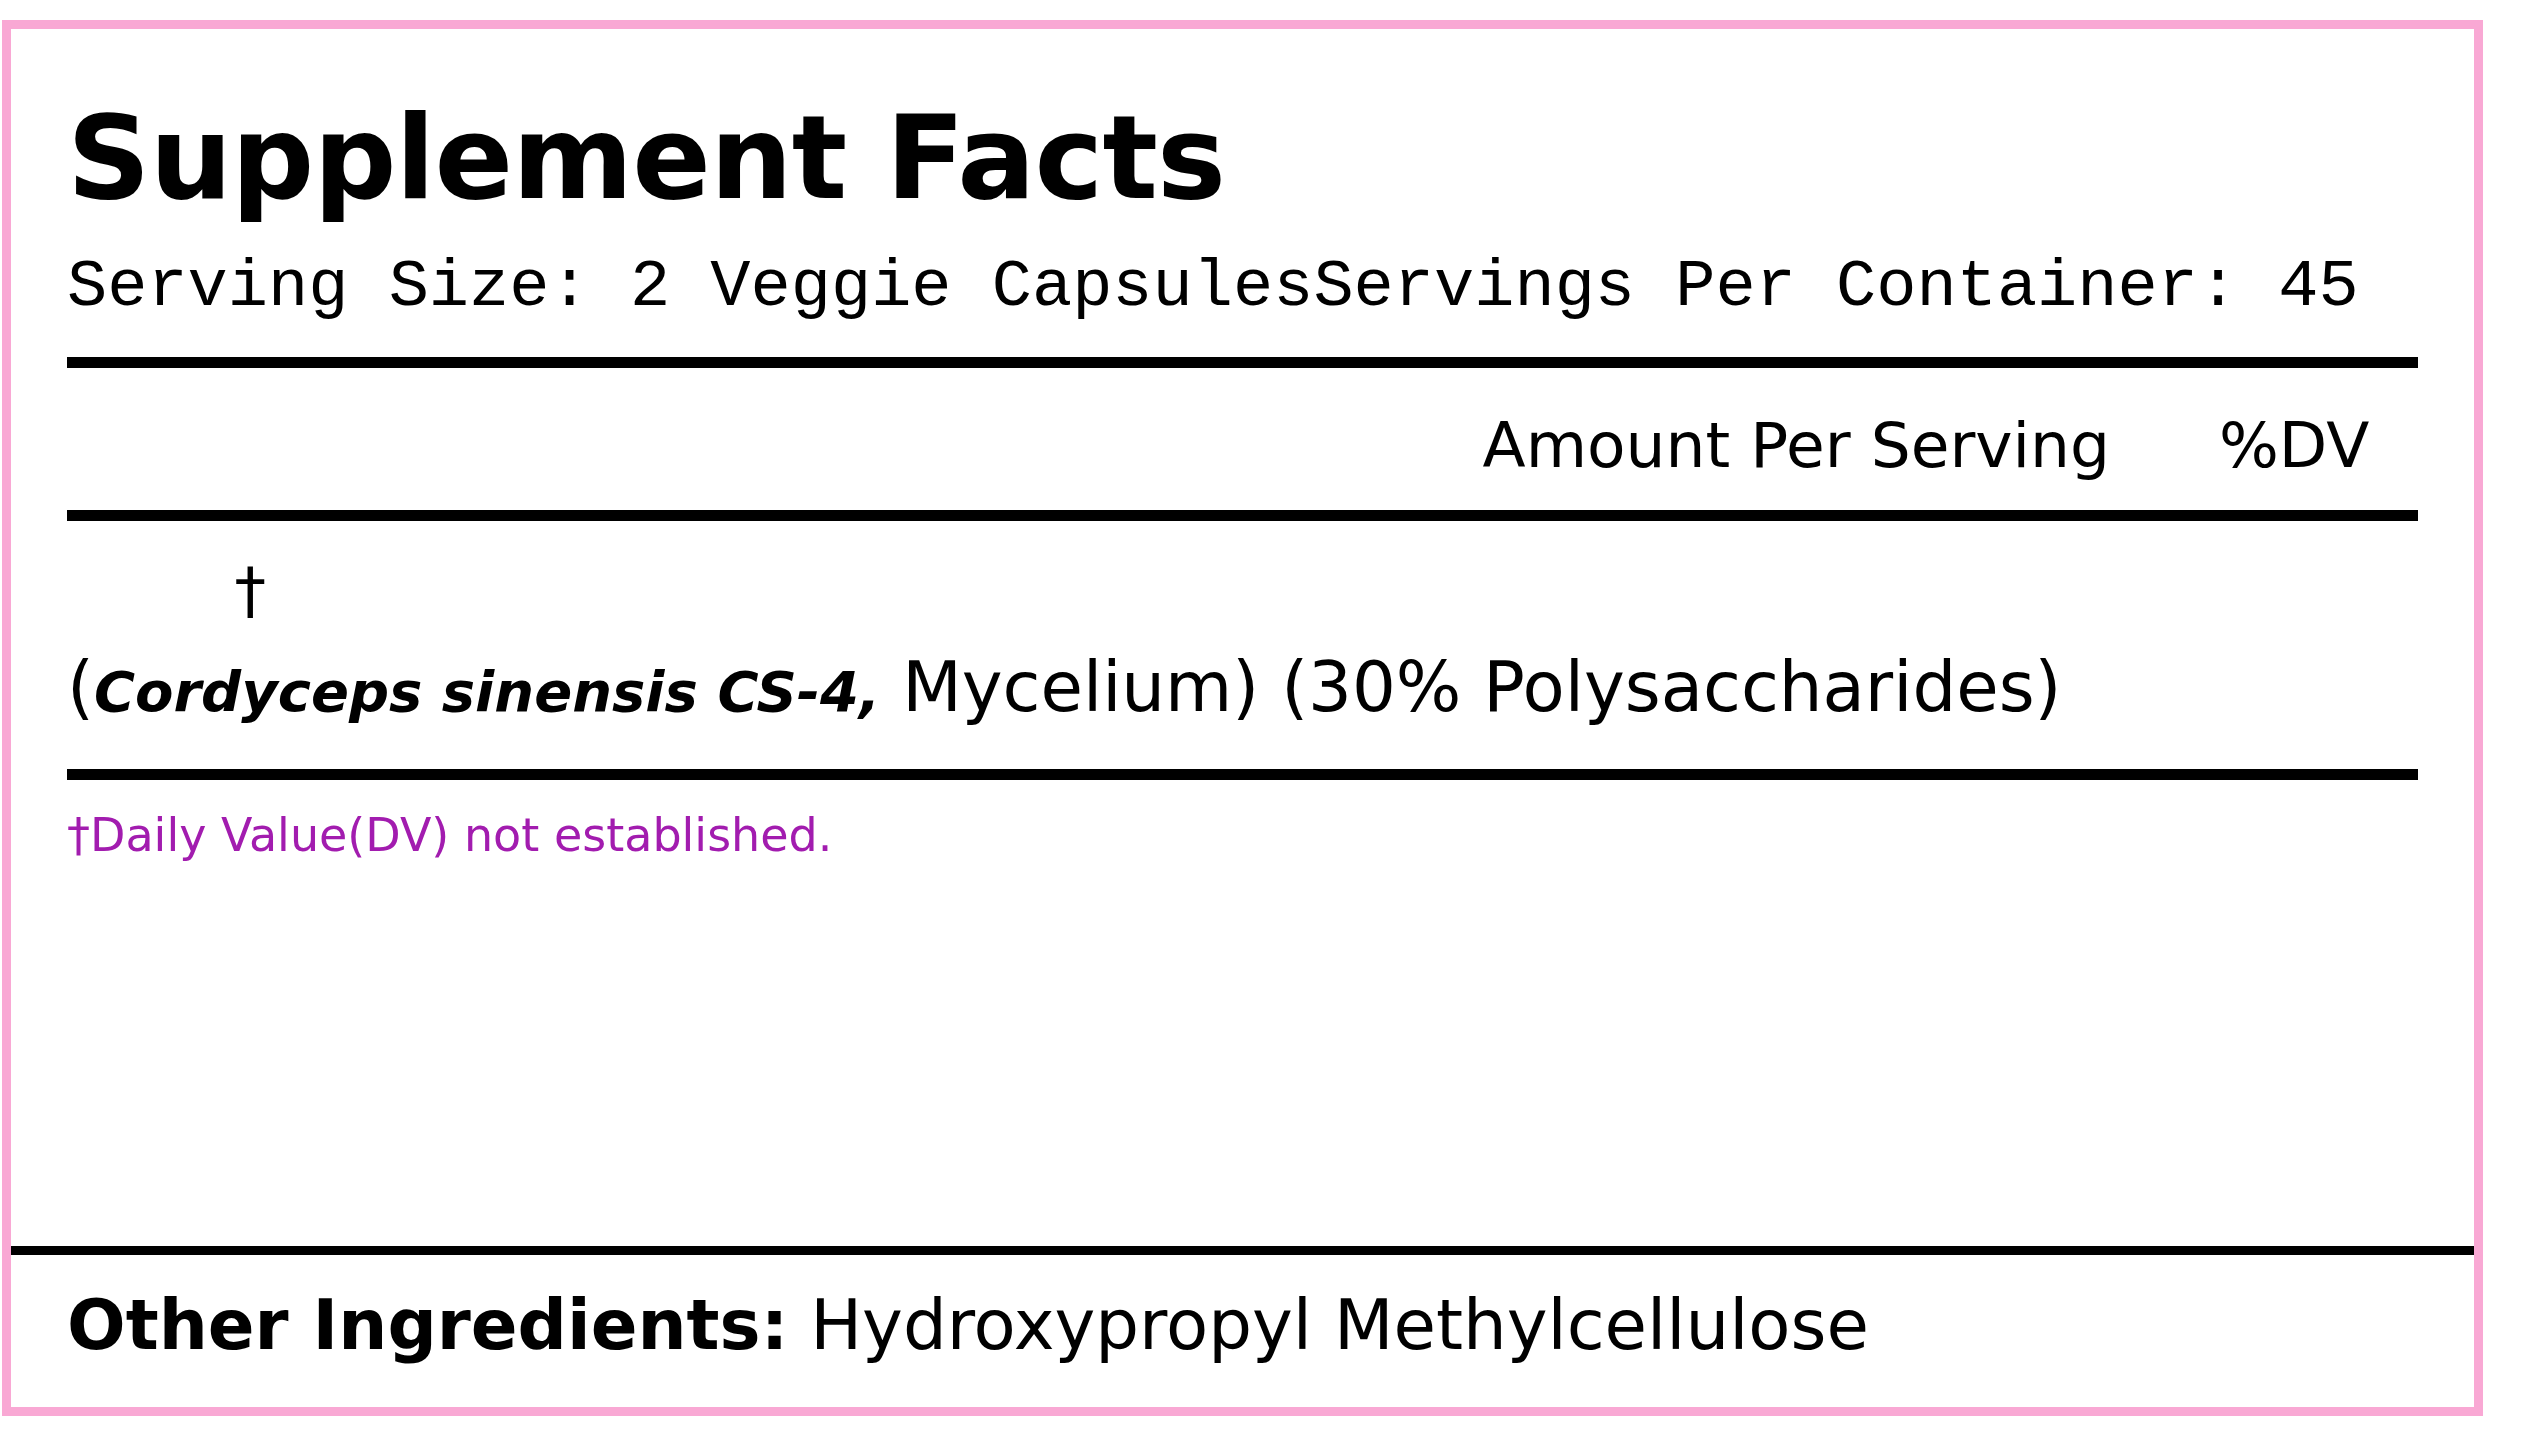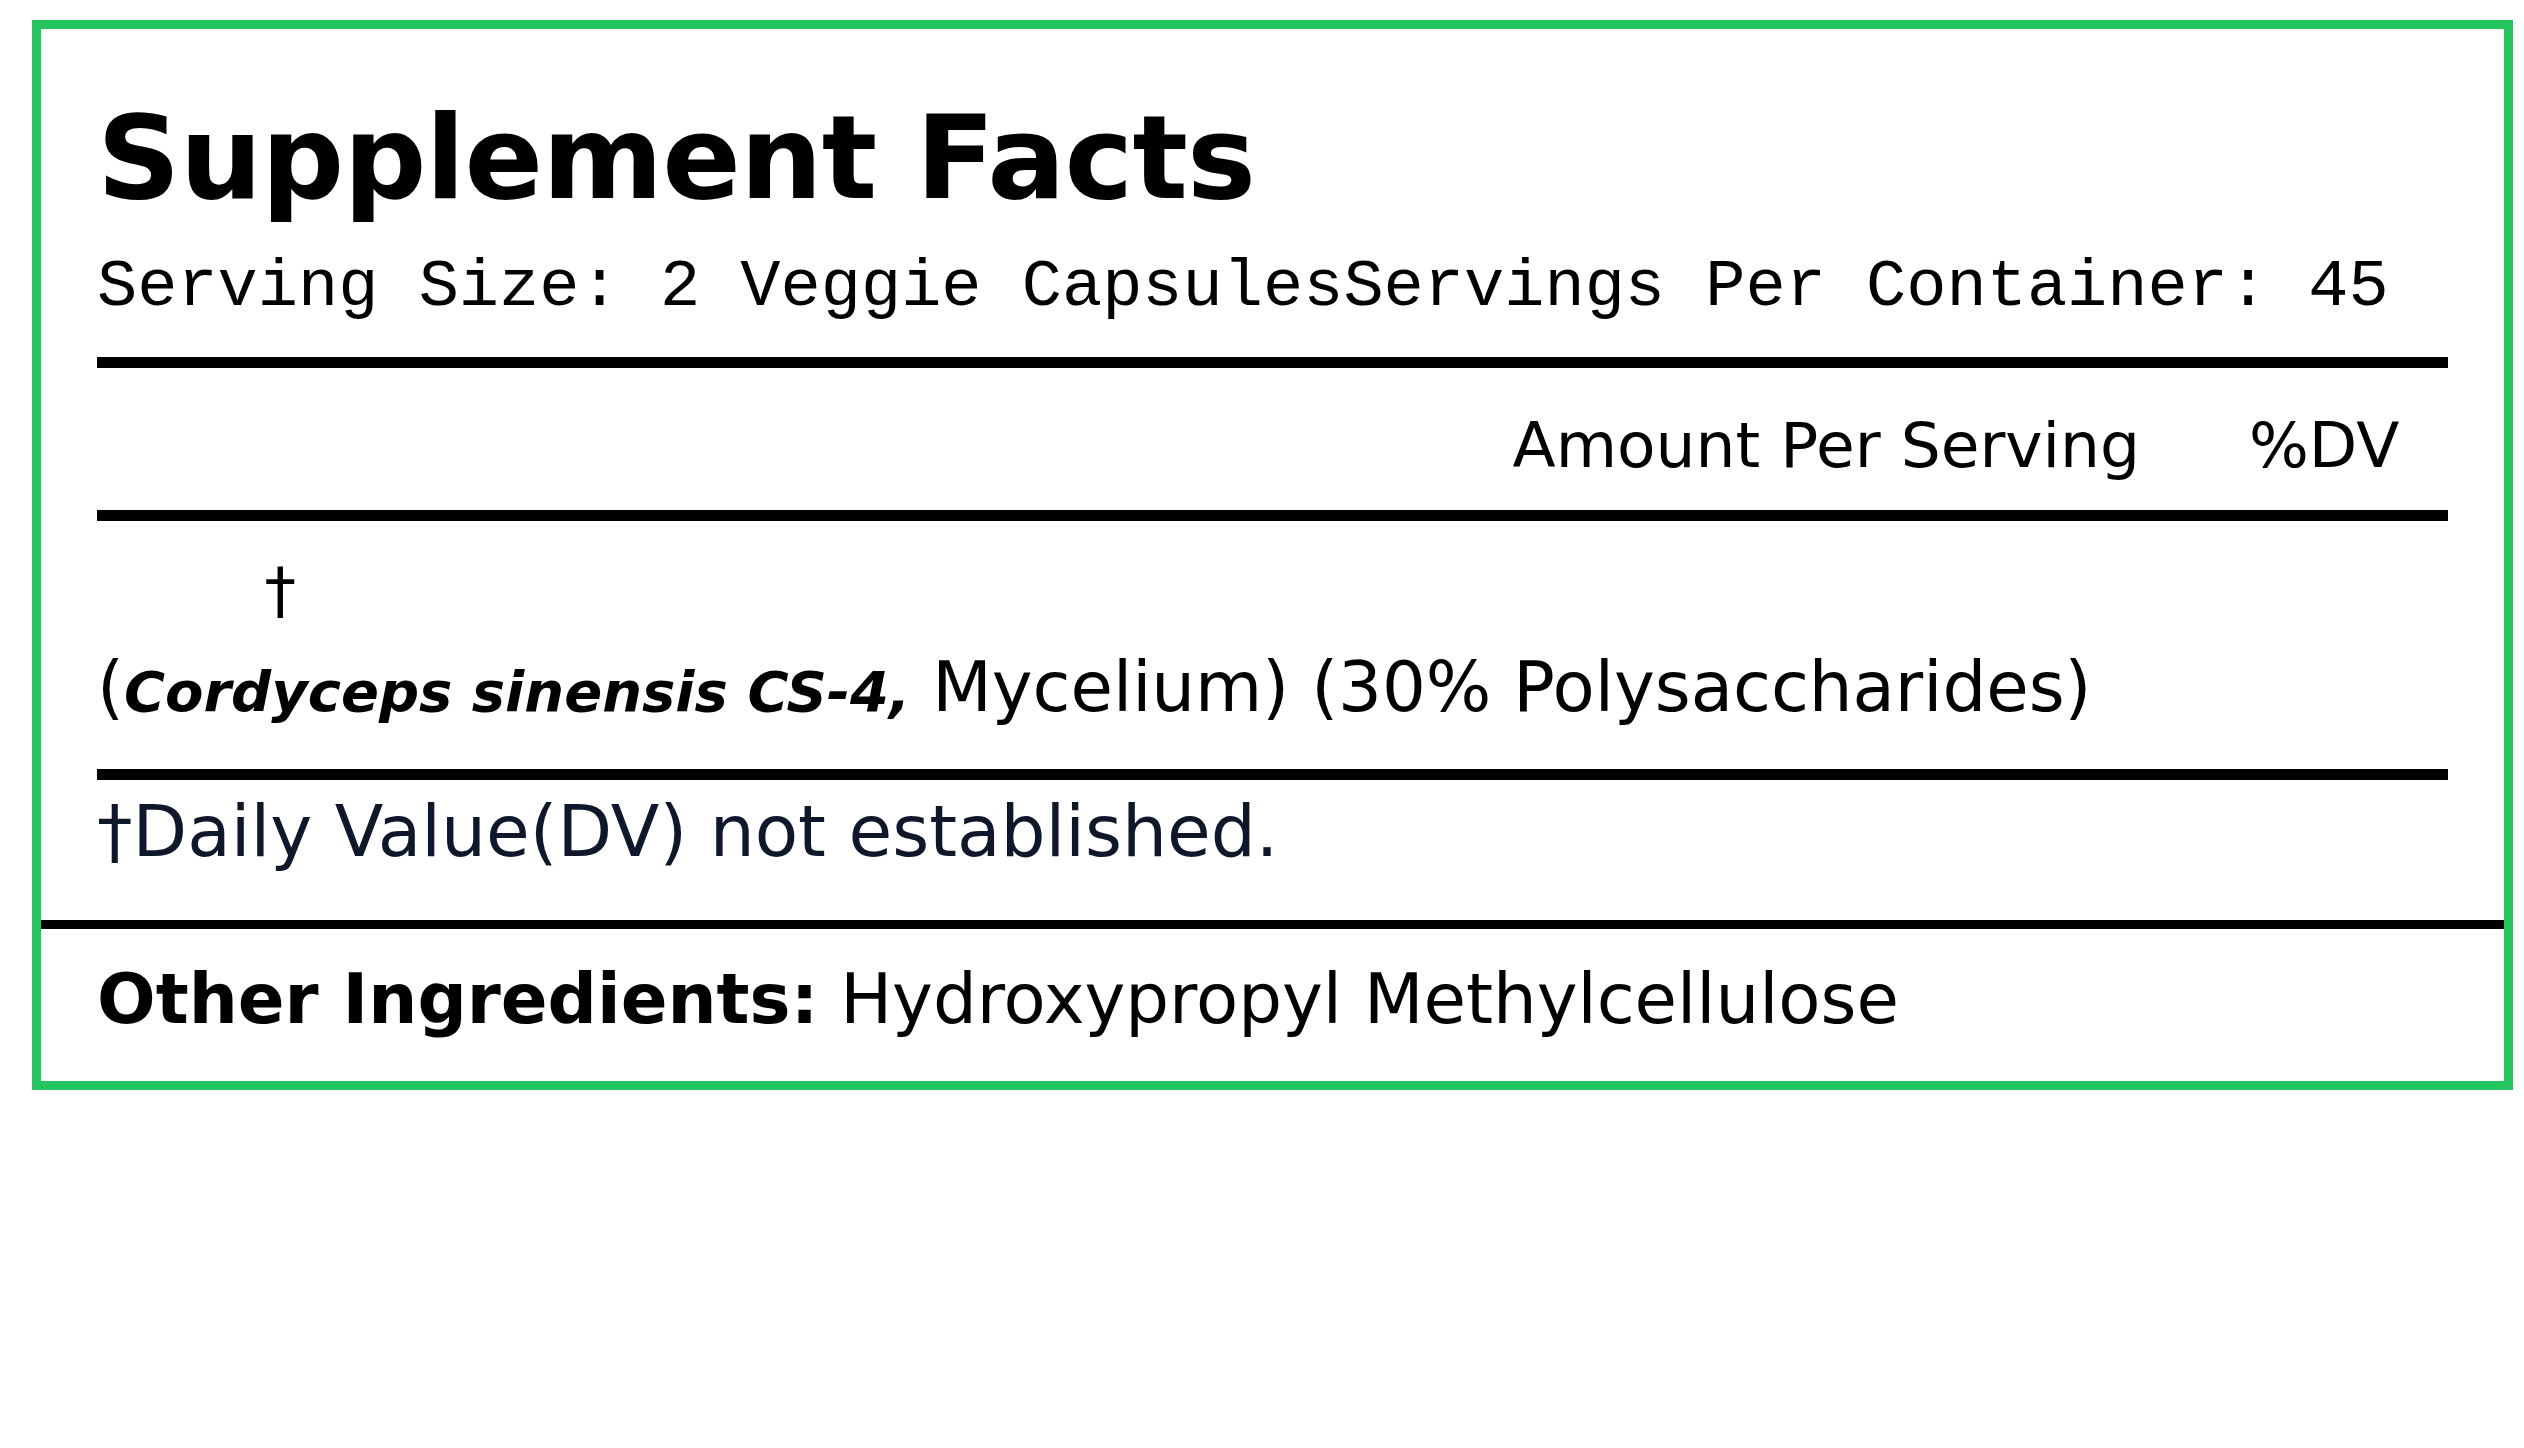--- a/index.html
+++ b/index.html
@@ -9,26 +9,26 @@
   }
   body {
     width: 2525px;
     height: 1449px;
     font-family: "DejaVu Sans", sans-serif;
     -webkit-font-smoothing: antialiased;
   }
 
   .panel {
     position: absolute;
-    left: 32px;
+    left: 2px;
     top: 20px;
     width: 2481px;
-    height: 1070px;
+    height: 1396px;
     box-sizing: border-box;
-    border: 9px solid #22c55e;
+    border: 9px solid #f9a8d4;
     background: #ffffff;
   }
 
   .inner {
     position: relative;
     width: 100%;
     height: 100%;
     box-sizing: border-box;
     padding: 0 56px;
   }
@@ -120,24 +120,24 @@
     white-space: nowrap;
   }
   .sub-row .latin {
     font-style: italic;
     font-size: 56px;
     font-weight: 700;
     letter-spacing: 0px;
   }
 
   .footnote {
-    font-size: 71px;
+    font-size: 46px;
     line-height: 1;
-    padding-top: 16px;
-    color: #0f172a;
+    padding-top: 32px;
+    color: #a21caf;
     white-space: nowrap;
   }
 
   .divider-bar {
     position: absolute;
     left: 0;
     right: 0;
     height: 9px;
     background: #000;
   }

